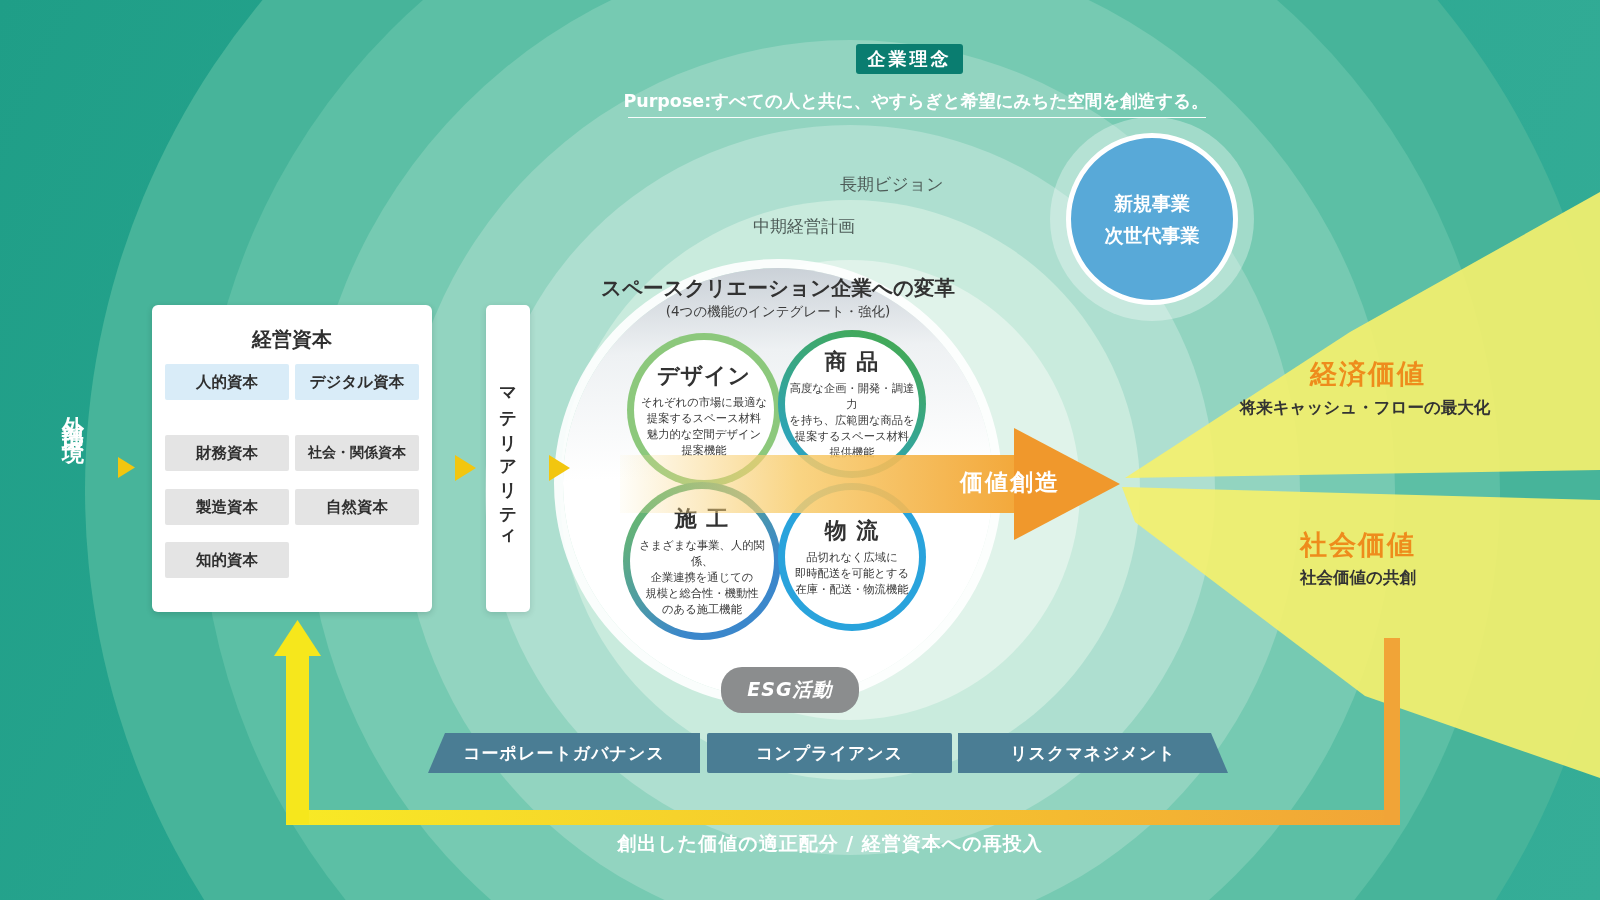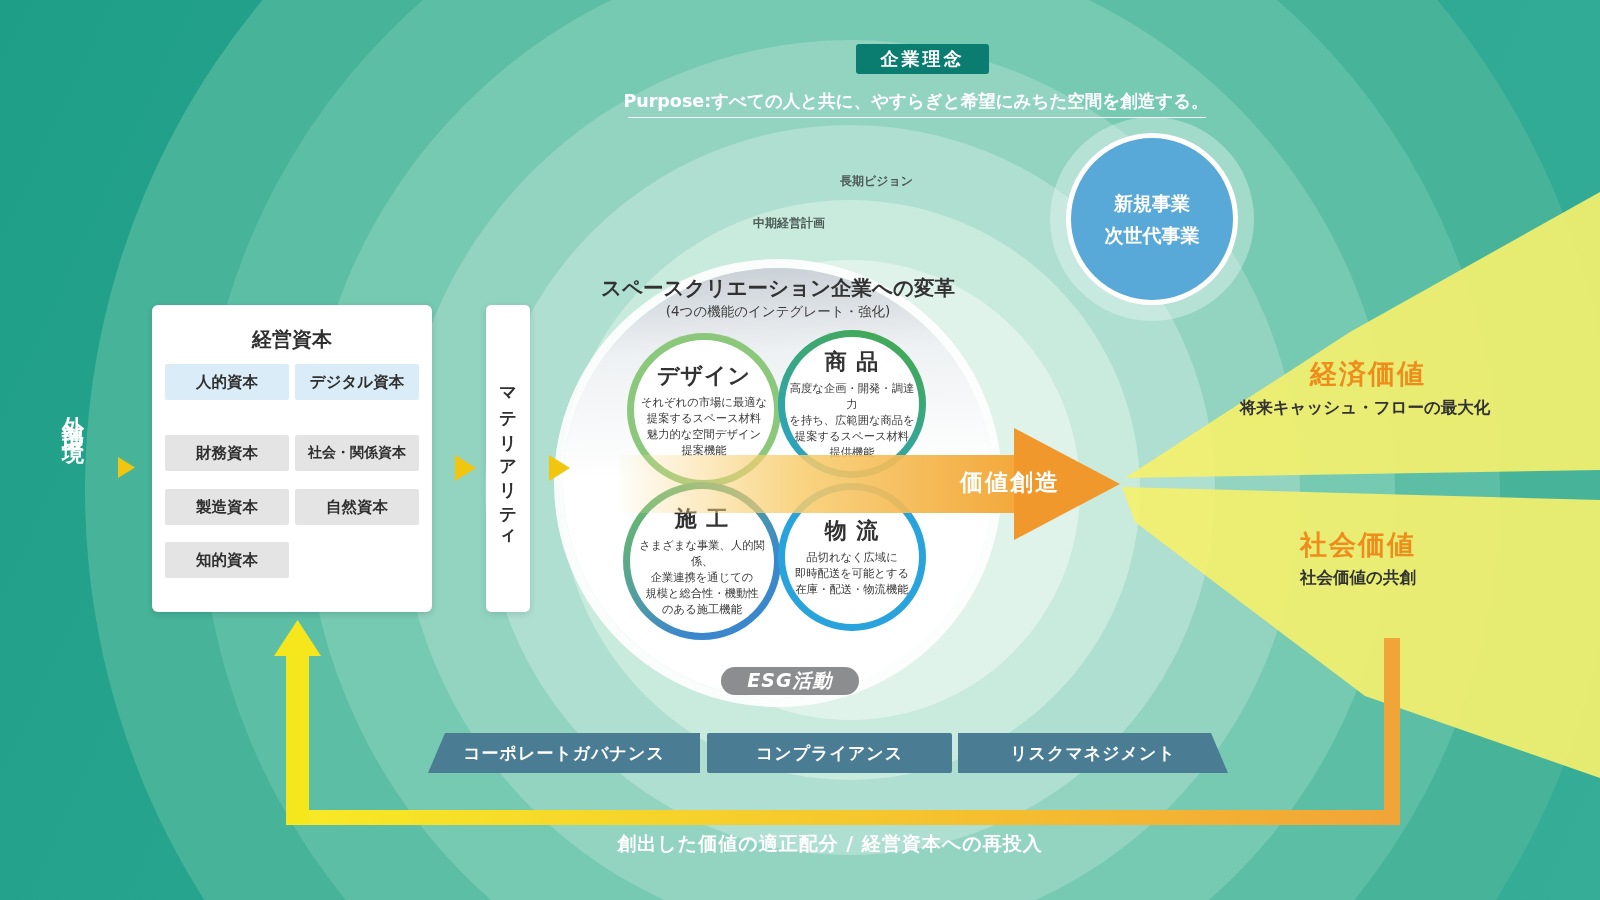--- a/index.html
+++ b/index.html
@@ -38,44 +38,44 @@
   .fn-product{left:778px;top:330px;width:148px;height:148px;background:linear-gradient(205deg,#43a955 10%,#2aa3c6 90%);}
   .fn-construction{left:623px;top:482px;width:158px;height:158px;background:linear-gradient(140deg,#6cbb68 8%,#3b87cb 70%);}
   .fn-logistics{left:778px;top:483px;width:148px;height:148px;background:#29a3dc;}
   
   .vc-shaft{left:620px;top:455px;width:394px;height:58px;
     background:linear-gradient(90deg,rgba(252,243,205,0.12),rgba(248,205,110,0.85) 45%,#f3a93c 100%);}
   .vc-head{left:1014px;top:428px;width:106px;height:112px;background:#f0982c;
     clip-path:polygon(0 0,100% 50%,0 100%);}
   .vc-label{left:930px;top:467px;width:160px;text-align:center;font-size:23px;font-weight:bold;color:#fff;letter-spacing:2px;}
   
-  .phi-badge{left:856px;top:44px;width:133px;height:30px;background:#0a7d70;border-radius:3px;
+  .phi-badge{left:856px;top:44px;width:107px;height:30px;background:#0a7d70;border-radius:3px;
     display:flex;align-items:center;justify-content:center;color:#fff;font-weight:bold;font-size:18px;letter-spacing:3px;}
   .purpose{left:560px;top:89px;width:712px;text-align:center;color:#fff;font-weight:bold;font-size:17.5px;}
   .purpose-line{left:628px;top:117px;width:578px;height:0;border-bottom:1.5px solid rgba(255,255,255,0.95);}
-  .layer-label{position:absolute;font-size:12px;font-weight:bold;color:#4d5b57;}
+  .layer-label{position:absolute;font-size:17px;font-weight:normal;color:#4d5b57;}
   
   .nb-halo{left:1050px;top:117px;width:204px;height:204px;border-radius:50%;background:rgba(255,255,255,0.32);}
   .nb{left:1066px;top:133px;width:172px;height:172px;border-radius:50%;background:#58a9d8;border:5px solid #fff;
     box-sizing:border-box;display:flex;flex-direction:column;align-items:center;justify-content:center;
     color:#fff;font-weight:bold;font-size:19px;line-height:1.7;}
   
   .cap-panel{left:152px;top:305px;width:280px;height:307px;background:#fff;border-radius:6px;box-shadow:0 2px 6px rgba(0,40,35,0.18);}
   .cap-title{left:152px;top:326px;width:280px;text-align:center;font-size:20px;font-weight:bold;color:#2f2f2f;}
   .cap-item{position:absolute;width:124px;height:36px;display:flex;align-items:center;justify-content:center;
     font-size:15.5px;font-weight:600;color:#2f2f2f;border-radius:2px;}
   .cap-blue{background:#d9ecf8;}
   .cap-gray{background:#e4e4e4;}
   
   .mat{left:486px;top:305px;width:44px;height:307px;background:#fff;border-radius:5px;
     display:flex;align-items:center;justify-content:center;box-shadow:0 2px 6px rgba(0,40,35,0.15);}
   .mat span{font-size:17.5px;font-weight:bold;color:#2f2f2f;letter-spacing:4px;}
   .extenv{left:58px;top:398px;color:#fff;font-weight:bold;font-size:22px;letter-spacing:8px;}
   
-  .esg-pill{left:721px;top:667px;width:138px;height:28px;border-radius:21px;background:#8b8d8e;
+  .esg-pill{left:721px;top:667px;width:138px;height:46px;border-radius:21px;background:#8b8d8e;
     display:flex;align-items:center;justify-content:center;color:#fff;font-weight:bold;font-style:italic;font-size:19px;letter-spacing:1px;}
   .pillar{position:absolute;top:733px;height:40px;background:#4a7d94;display:flex;align-items:center;justify-content:center;
     color:#fff;font-weight:bold;font-size:17px;letter-spacing:1px;}
   .p1{left:428px;width:272px;clip-path:polygon(17px 0,100% 0,100% 100%,0 100%);}
   .p2{left:707px;width:245px;border-radius:2px;}
   .p3{left:958px;width:270px;clip-path:polygon(0 0,calc(100% - 17px) 0,100% 100%,0 100%);}
   
   .out-title{position:absolute;font-size:27px;font-weight:bold;color:#ee8c1c;letter-spacing:2px;text-align:center;}
   .out-desc{position:absolute;font-size:16.5px;font-weight:bold;color:#333;text-align:center;line-height:1.5;}
   

